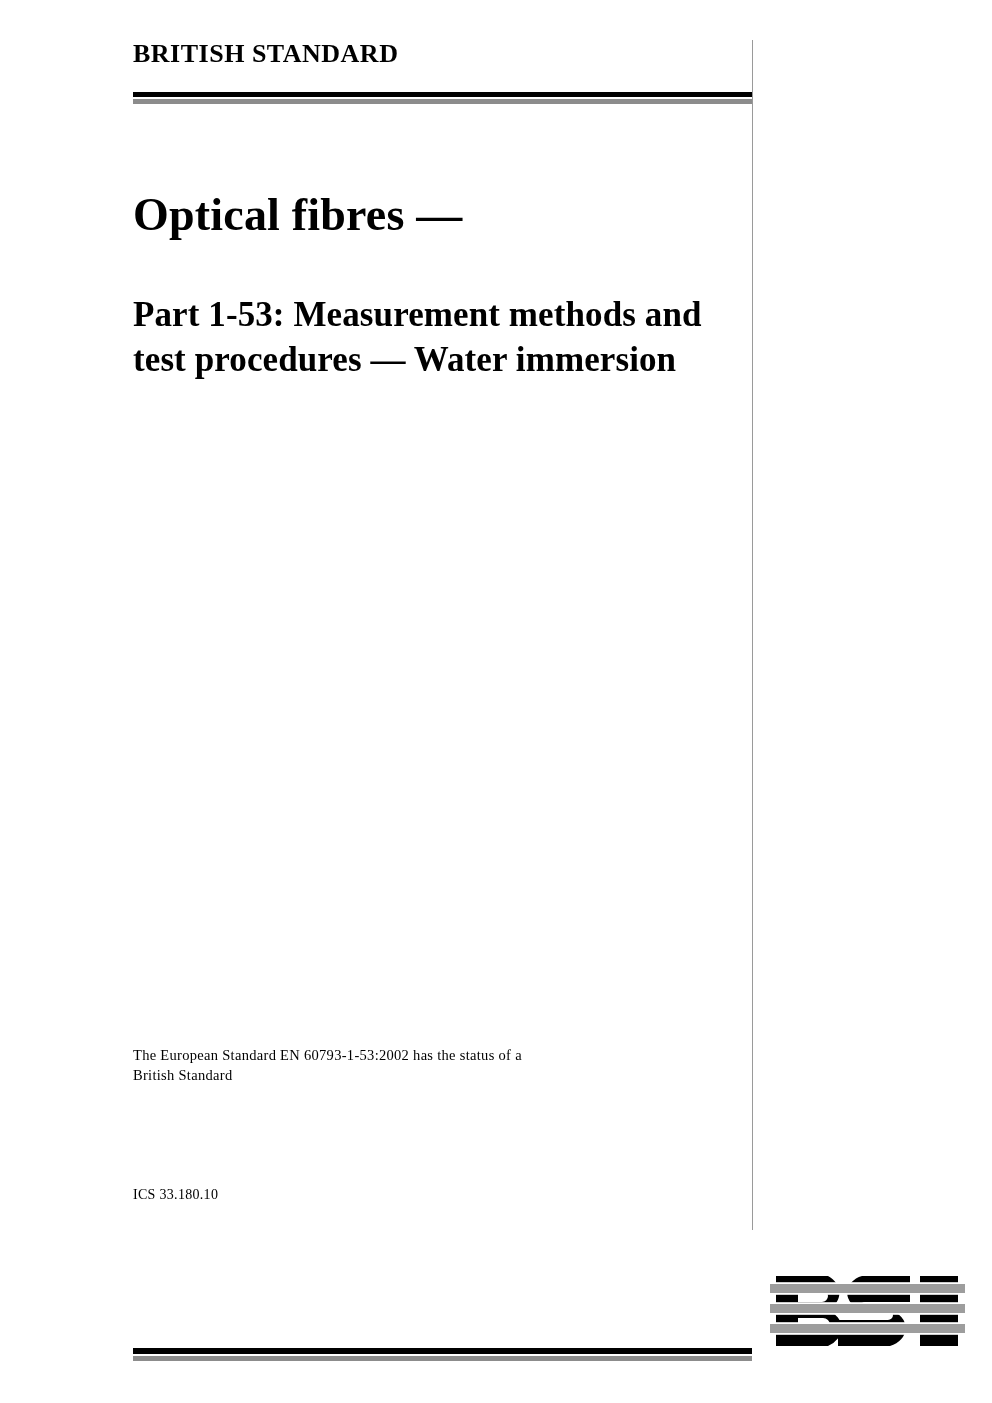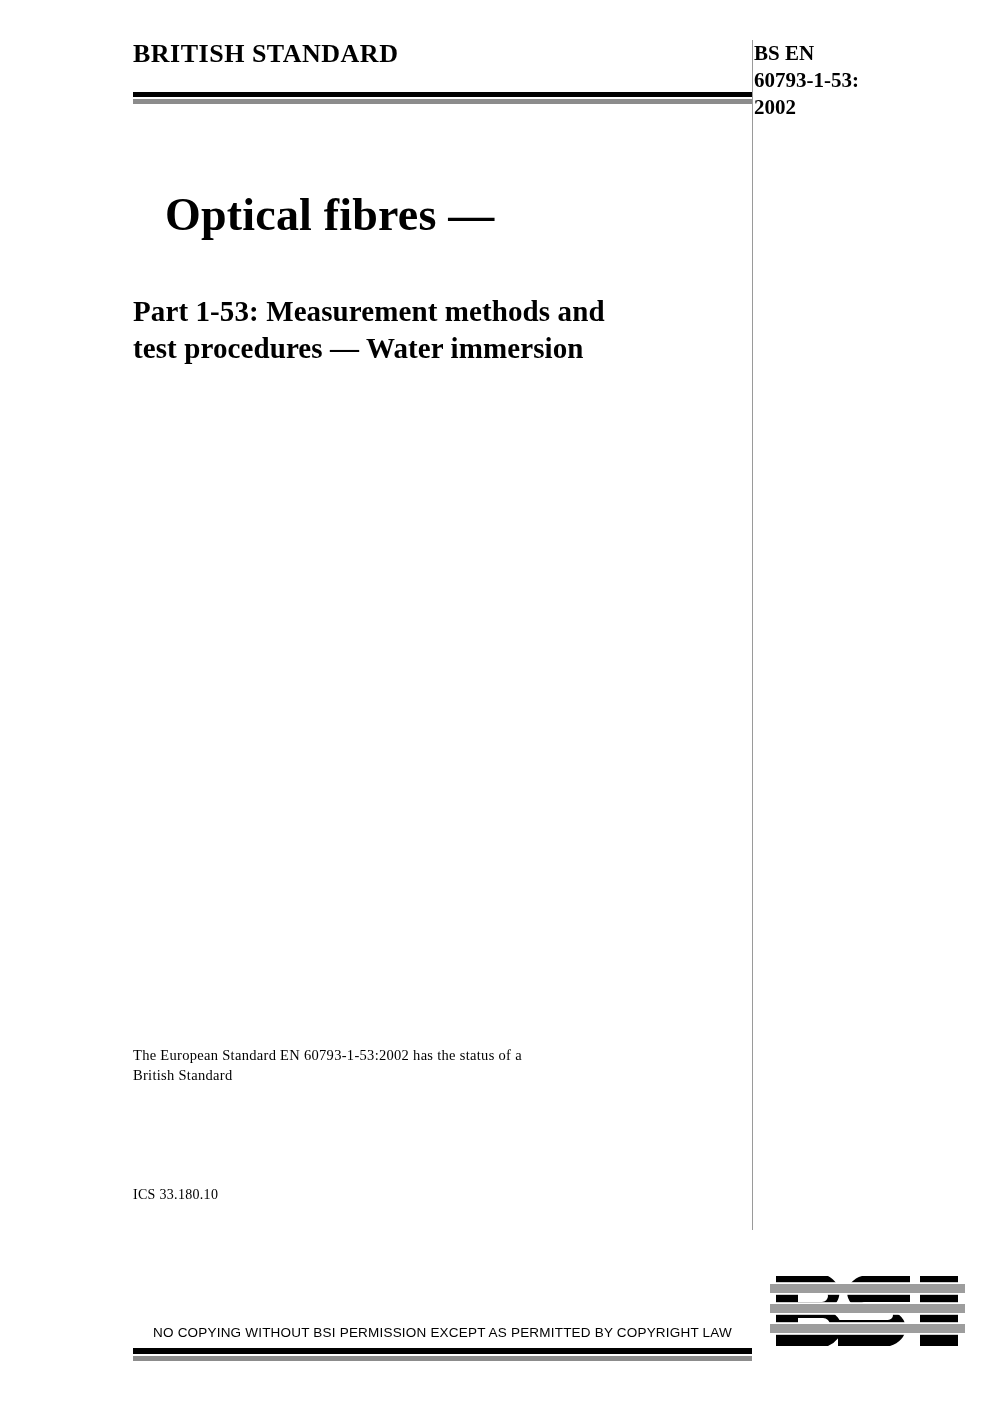--- a/index.html
+++ b/index.html
@@ -81,30 +81,29 @@
   .title-main {
     position: absolute;
     left: 133px;
     top: 190px;
     width: 600px;
     font-family: "Liberation Serif", serif;
     font-weight: bold;
     font-size: 46px;
     line-height: 1.1;
     letter-spacing: 0.2px;
-    margin-left: 32px;
   }
   .title-sub {
     position: absolute;
     left: 133px;
     top: 293px;
     width: 610px;
     font-family: "Liberation Serif", serif;
     font-weight: bold;
-    font-size: 29px;
+    font-size: 35px;
     line-height: 1.28;
     letter-spacing: 0.1px;
   }
 
   
   .status-note {
     position: absolute;
     left: 133px;
     top: 1018px;
     width: 560px;
@@ -164,40 +163,36 @@
   }
   .logo svg { display: block; }
 </style>
 </head>
 <body>
 
 <div class="page">
 
   <div class="header-row">
     <div class="brand">BRITISH STANDARD</div>
-    <div class="doc-ref">BS EN
-60793-1-53:
-2002</div>
   </div>
 
   <div class="rule-black"></div>
   <div class="rule-grey"></div>
 
   <div class="v-divider"></div>
 
   <div class="title-main">Optical fibres —</div>
   <div class="title-sub" style="white-space: pre-line;">Part 1-53: Measurement methods and
 test procedures — Water immersion</div>
 
   <div class="status-note" style="white-space: pre-line;">The European Standard EN 60793-1-53:2002 has the status of a
 British Standard</div>
 
   <div class="ics">ICS 33.180.10</div>
 
-  <div class="footer-note">NO COPYING WITHOUT BSI PERMISSION EXCEPT AS PERMITTED BY COPYRIGHT LAW</div>
   <div class="footer-rule-black"></div>
   <div class="footer-rule-grey"></div>
 
   <div class="logo">
     <svg width="195" height="85" viewBox="0 0 195 85" xmlns="http://www.w3.org/2000/svg" aria-label="BSI">
 
       <g fill="#000000">
 
         <path d="M6 6 h52 a24 20 0 0 1 0 34 a24 20 0 0 1 0 36 h-52 z M28 20 v12 h24 a6 6 0 0 0 0 -12 z M28 48 v14 h25 a7 7 0 0 0 0 -14 z"></path>
 

